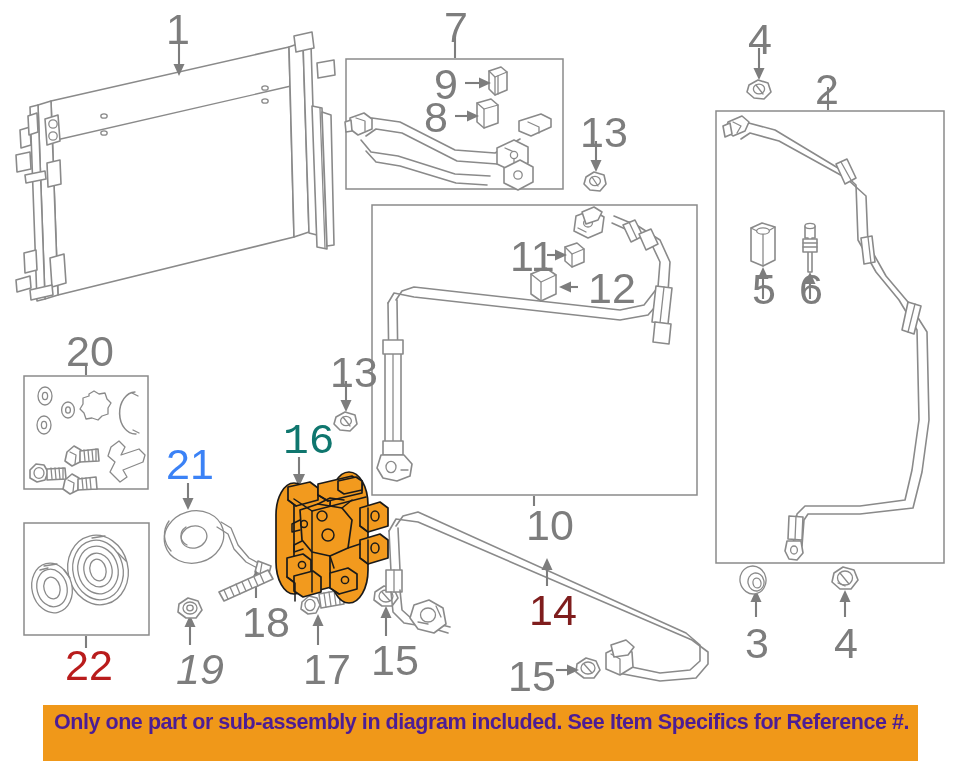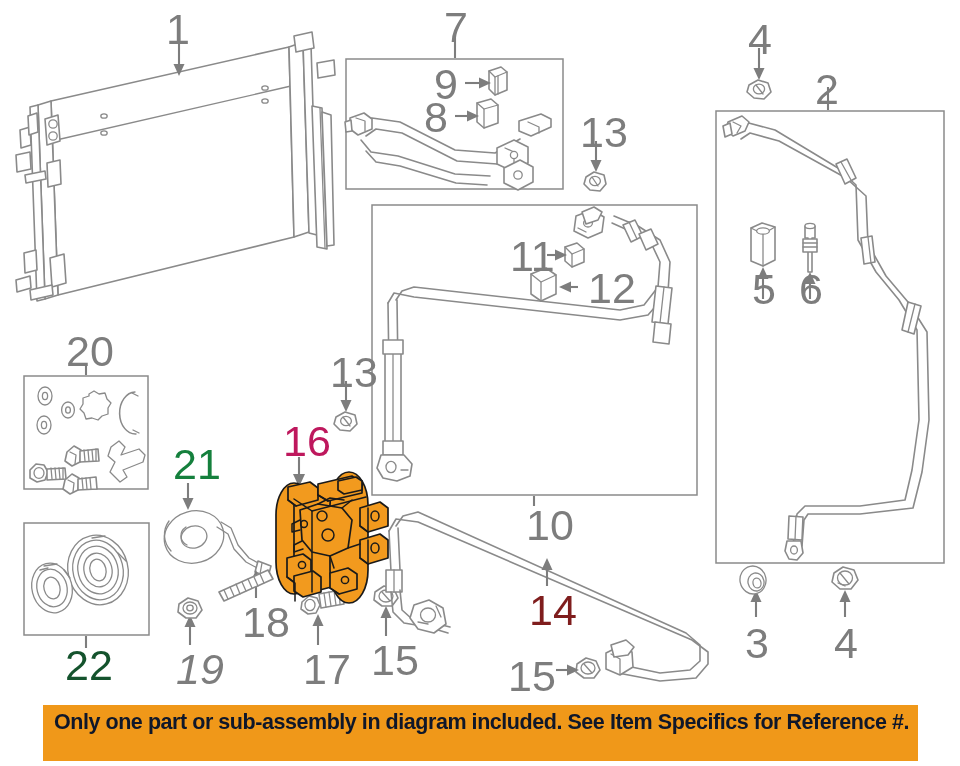--- a/index.html
+++ b/index.html
@@ -38,21 +38,21 @@
     top:705px;
     width:875px;
     height:56px;
     background:#f09819;
     box-sizing:border-box;
     padding:4px 6px 0 8px;
     text-align:center;
   }
   #banner .bline{
     display:block;
-    color:#0f172a;
+    color:#4c1d95;
     font-family:"Liberation Sans", sans-serif;
     font-weight:bold;
     font-size:21.5px;
     line-height:26px;
     letter-spacing:-0.45px;
     white-space:nowrap;
   }
 </style>
 </head>
 <body>
@@ -467,25 +467,25 @@
   <div class="num n-xl" style="left: 424px; top: 96px; color: rgb(125, 125, 125);">8</div>
   <div class="num n-xl" style="left: 434px; top: 63px; color: rgb(125, 125, 125);">9</div>
   <div class="num n-xl" style="left: 518px; top: 504px; color: rgb(125, 125, 125); margin-left: 8px;">10</div>
   <div class="num n-xl" style="left: 510px; top: 235px; color: rgb(125, 125, 125);">11</div>
   <div class="num n-xl" style="left: 588px; top: 267px; color: rgb(125, 125, 125);">12</div>
   <div class="num n-xl" style="left: 580px; top: 111px; color: rgb(125, 125, 125);">13</div>
   <div class="num n-xl" style="left: 330px; top: 351px; color: rgb(125, 125, 125);">13</div>
   <div class="num n-xl" style="left: 529px; top: 589px; color: #7f1d1d;">14</div>
   <div class="num n-xl" style="left: 371px; top: 639px; color: rgb(125, 125, 125);">15</div>
   <div class="num n-xl" style="left: 508px; top: 655px; color: rgb(125, 125, 125);">15</div>
-  <div class="num n-xl" style="left: 283px; top: 420px; color: #be185d;" style2="">16</div>
+  <div class="num n-xl" style="left: 283px; top: 420px; color: #0f766e; font-family: Liberation Mono, monospace;" style2="">16</div>
   <div class="num n-xl" style="left: 303px; top: 648px; color: rgb(125, 125, 125);">17</div>
   <div class="num n-xl" style="left: 242px; top: 601px; color: rgb(125, 125, 125);">18</div>
   <div class="num n-xl" style="left: 176px; top: 648px; color: rgb(125, 125, 125); font-style: italic;">19</div>
   <div class="num n-xl" style="left: 66px; top: 330px; color: rgb(125, 125, 125);">20</div>
-  <div class="num n-xl" style="left: 173px; top: 443px; color: #15803d;">21</div>
-  <div class="num n-xl" style="left: 65px; top: 644px; color: #14532d;">22</div>
+  <div class="num n-xl" style="left: 166px; top: 443px; color: #3b82f6;">21</div>
+  <div class="num n-xl" style="left: 65px; top: 644px; color: #b91c1c;">22</div>
 
   <div id="banner" style="background: rgb(240, 152, 25);">
     <span class="bline">Only one part or sub-assembly in diagram included. See Item Specifics for Reference #.</span>
   </div>
 
 </div>
 
 </body></html>

